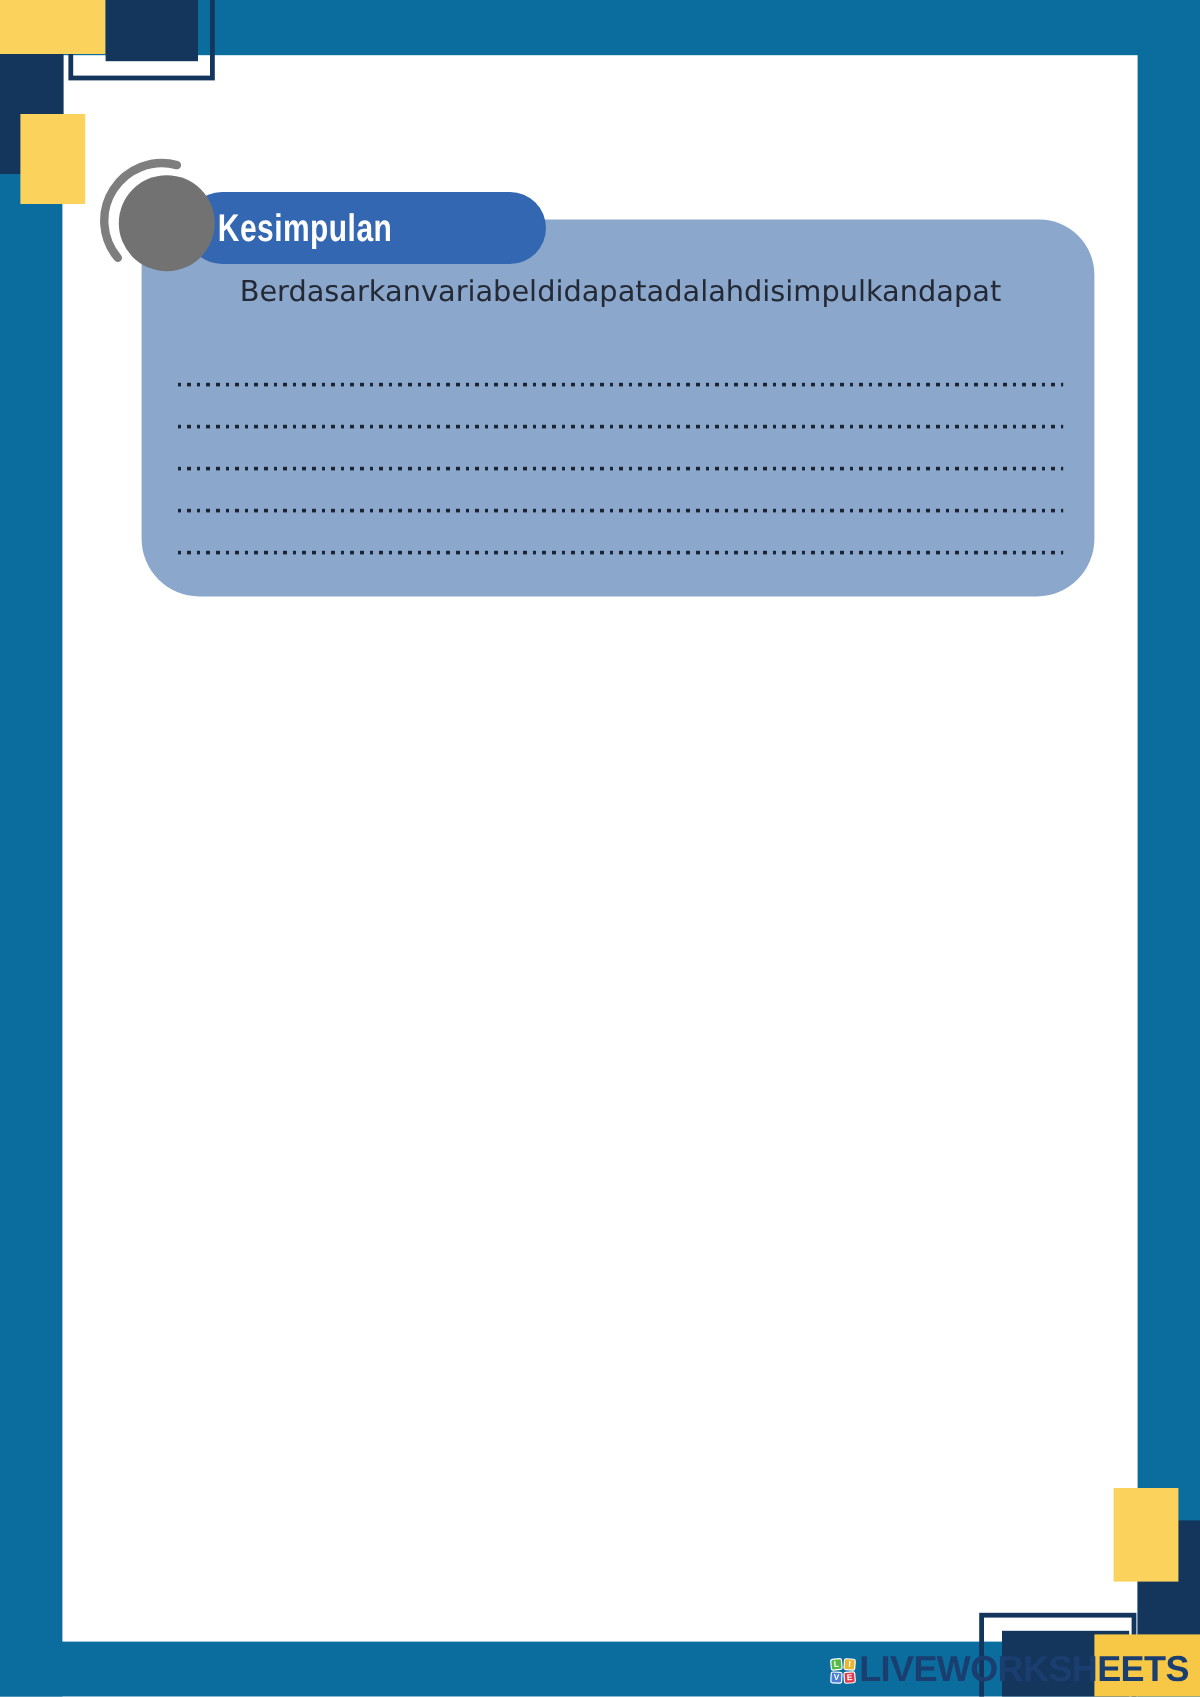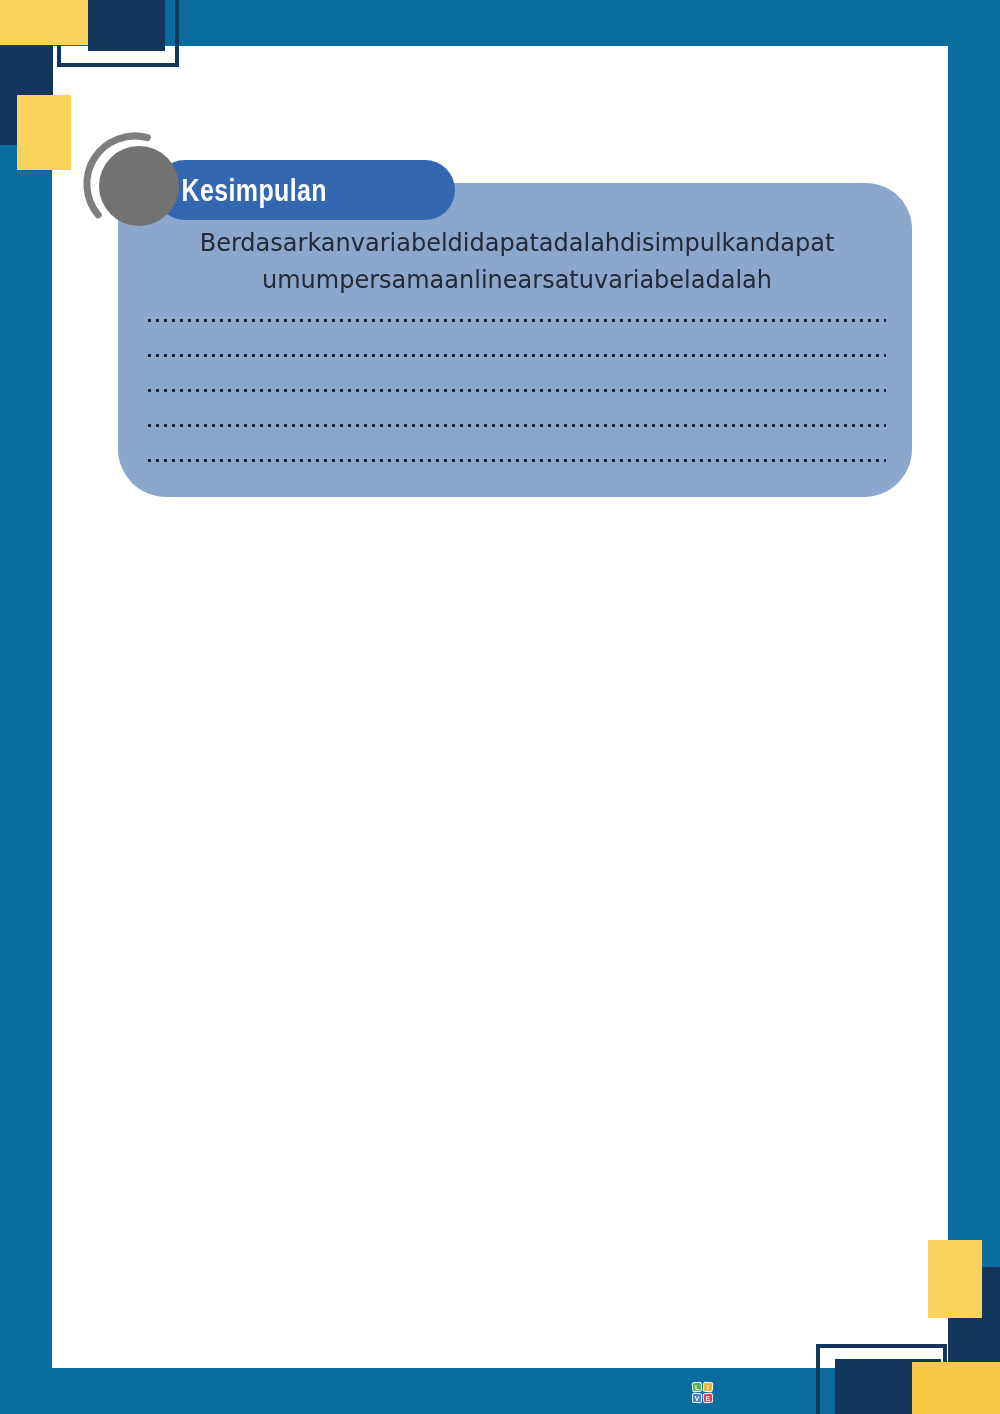--- a/index.html
+++ b/index.html
@@ -143,40 +143,33 @@
   <div class="abs paragraph">
     <div class="jline">
         <span>Berdasarkan</span>
         <span>variabel</span>
         <span>di</span>
         <span>dapat</span>
         <span>adalah</span>
         <span>disimpulkan</span>
         <span>dapat</span>
       </div>
-    <div class="jline">
-        <span>umum</span>
-        <span>persamaan</span>
-        <span>linear</span>
-        <span>satu</span>
-        <span>variabel</span>
-        <span>adalah</span>
-      </div>
   </div>
 
   <div class="abs answers">
       <div class="ansline"></div>
       <div class="ansline"></div>
       <div class="ansline"></div>
       <div class="ansline"></div>
       <div class="ansline"></div>
     </div>
 
   <div class="abs brand">
     <div class="logo-grid">
       <div class="logo-cell lc0">L</div>
       <div class="logo-cell lc1">I</div>
       <div class="logo-cell lc2">V</div>
       <div class="logo-cell lc3">E</div>
     </div>
+    <span class="wordmark">LIVEWORKSHEETS</span>
   </div>
 
 </div>
 
 </body></html>

